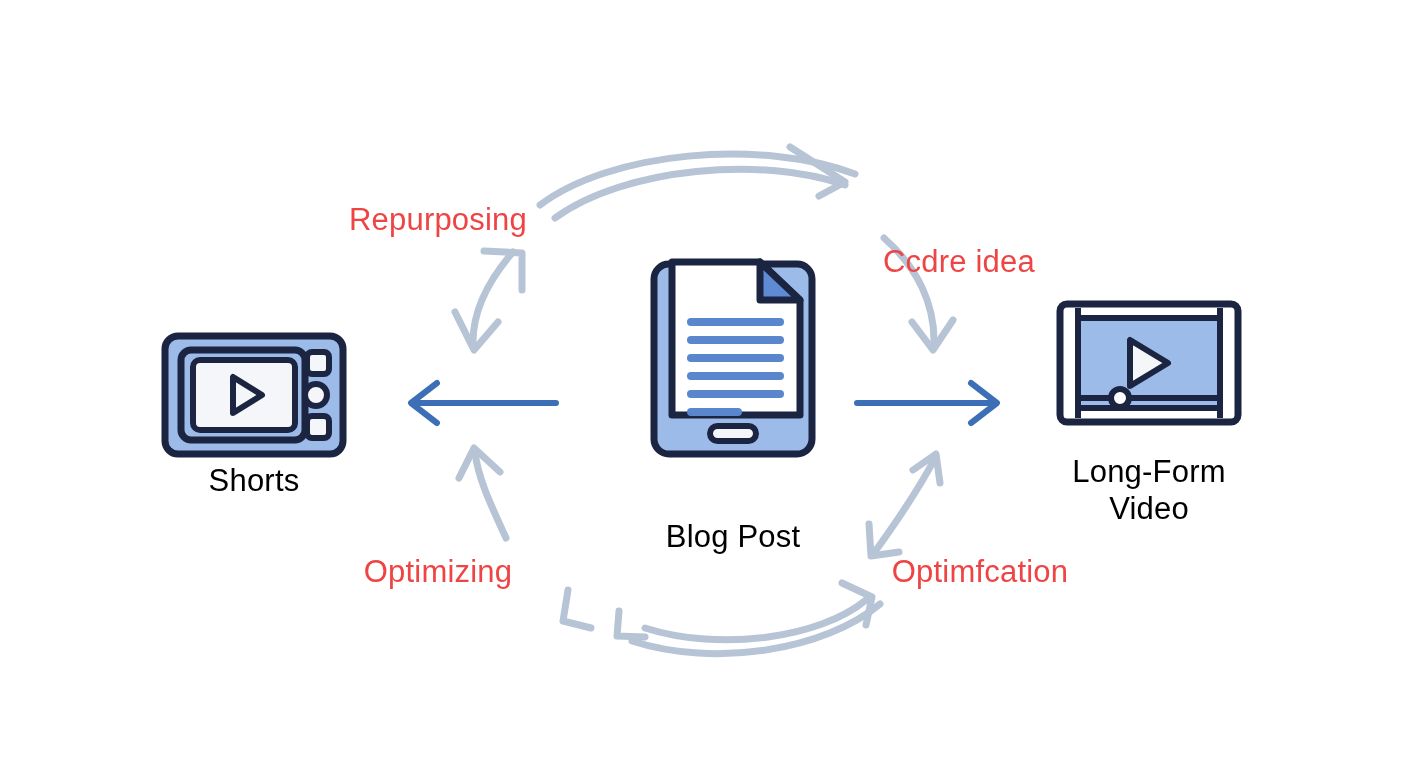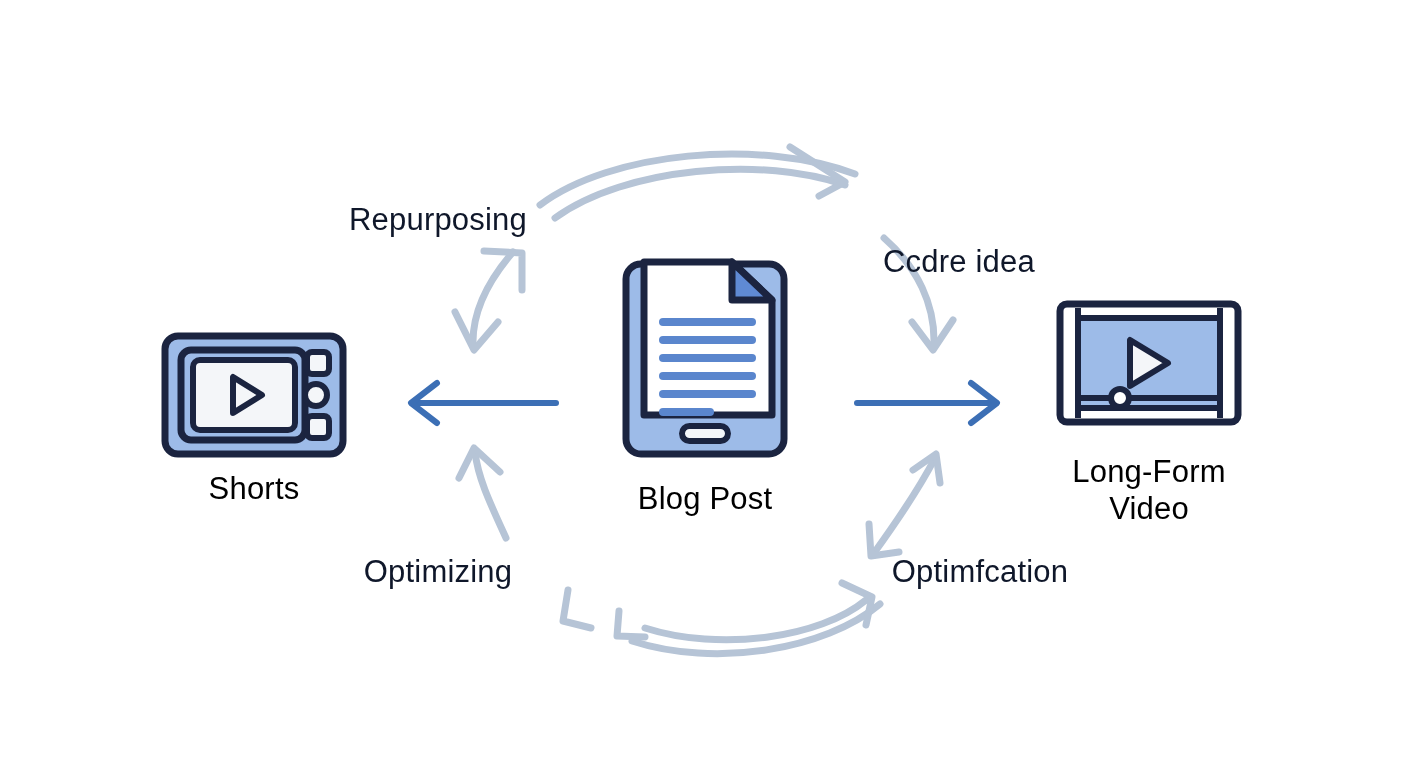--- a/index.html
+++ b/index.html
@@ -38,33 +38,33 @@
   .node-label {
     color: #000000;
     font-size: 31px;
     line-height: 37px;
     text-align: center;
     white-space: pre-line;
     letter-spacing: 0.2px;
   }
   .cycle-label {
     position: absolute;
-    color: #0f172a;
+    color: #ef4444;
     font-size: 31px;
     line-height: 34px;
     text-align: center;
     white-space: nowrap;
     letter-spacing: 0.2px;
   }
   
   #node-shorts    { left: 154px; top: 332px; width: 200px; }
-  #node-blogpost  { left: 600px; top: 252px; width: 210px; }
+  #node-blogpost  { left: 628px; top: 252px; width: 210px; gap: 38px; }
   #node-longform  { left: 1046px; top: 300px; width: 206px; }
 
-  #node-shorts   .node-label { margin-top: 8px; }
+  #node-shorts   .node-label { margin-top: 0; }
   #node-blogpost .node-label { margin-top: 18px; }
   #node-longform .node-label { margin-top: 23px; }
 
   .icon-wrap { display: block; }
 </style>
 </head>
 <body>
 
 <div id="diagram-root">
 

